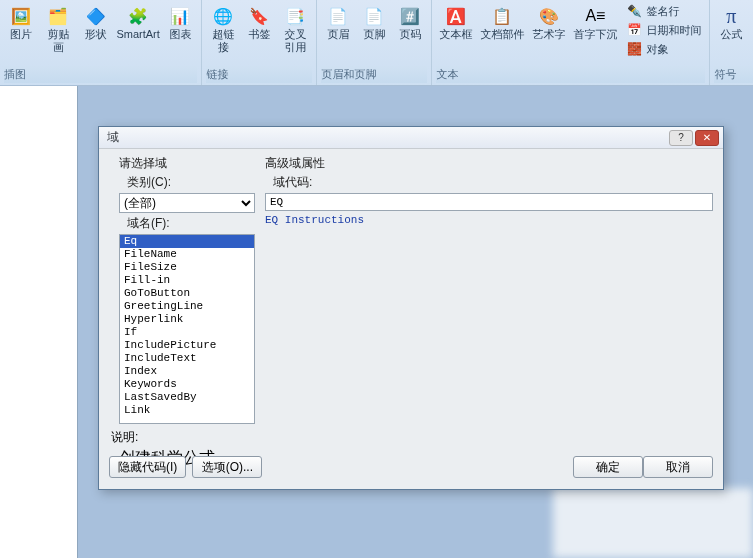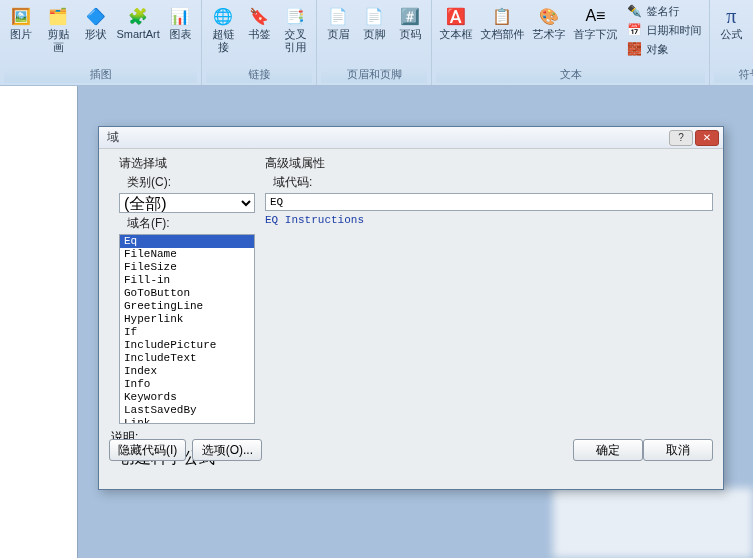--- a/index.html
+++ b/index.html
@@ -33,21 +33,21 @@
   .rib-small { min-width: auto; flex-direction: row; gap: 4px; padding: 1px 4px; }
   .rib-stack { display: flex; flex-direction: column; gap: 1px; }
   .rib-icon {
     width: 24px; height: 24px;
     display: flex; align-items: center; justify-content: center;
     font-size: 16px;
   }
   .rib-icon-sm { width: 16px; height: 16px; font-size: 12px; }
   .rib-label { font-size: 11px; color: #2a3f55; text-align: center; line-height: 13px; }
   .rib-group-label {
-    text-align: center; font-size: 11px; color: #506a84;
+    font-size: 11px; color: #506a84;
     background: linear-gradient(#d0e1f2,#c6dbef);
     padding: 1px 0;
   }
   
   .canvas {
     background: #a8c0dc;
     height: 472px;
     position: relative;
   }
   .page {
@@ -94,21 +94,21 @@
     height: 304px;
   }
   .col-left { width: 160px; padding: 6px 8px 4px 20px; }
   .col-right { flex: 1; padding: 6px 10px 4px 6px; }
   .section-label { font-size: 12px; color: #222; margin-bottom: 2px; }
   .sub-label { font-size: 12px; color: #222; margin: 2px 0; padding-left: 8px; }
   select.combo {
     width: 136px; height: 20px;
     border: 1px solid #9aa6b2;
     background: #fff;
-    font-size: 16px;
+    font-size: 12px;
   }
   .fieldnames-label { }
   .listbox {
     width: 136px; height: 190px;
     border: 1px solid #9aa6b2;
     background: #fff;
     overflow-y: scroll;
     font-family: "Courier New", monospace;
     font-size: 11px;
     margin-top: 2px;
@@ -128,23 +128,23 @@
   }
   .link-txt {
     color: #1a3ca6; font-family: "Courier New", monospace;
     font-size: 11px; 
     margin-top: 3px; display: inline-block;
   }
   .desc { position: absolute; left: 12px; top: 302px; }
   .desc-title { font-size: 12px; }
   .desc-text { font-size: 16px; padding-left: 8px; margin-top: 2px; }
   .dlg-footer {
-    position: absolute; left: 0; right: 0; bottom: 16px;
+    position: absolute; left: 0; right: 0; bottom: 5px;
     height: 34px;
-    display: flex; align-items: flex-start; justify-content: space-between;
+    display: flex; align-items: center; justify-content: space-between;
     padding: 0 10px;
   }
   .footer-left { display: flex; gap: 6px; }
   .footer-right { display: flex; }
   button.dlg-btn {
     min-width: 70px; height: 22px;
     background: linear-gradient(#fefefe,#e4e8ec);
     border: 1px solid #8d99a6;
     border-radius: 3px;
     font-size: 12px;
@@ -298,21 +298,20 @@
           <div class="listbox-item">FileName</div>
           <div class="listbox-item">FileSize</div>
           <div class="listbox-item">Fill-in</div>
           <div class="listbox-item">GoToButton</div>
           <div class="listbox-item">GreetingLine</div>
           <div class="listbox-item">Hyperlink</div>
           <div class="listbox-item">If</div>
           <div class="listbox-item">IncludePicture</div>
           <div class="listbox-item">IncludeText</div>
           <div class="listbox-item">Index</div>
-          <div class="listbox-item">Info</div>
           <div class="listbox-item">Keywords</div>
           <div class="listbox-item">LastSavedBy</div>
           <div class="listbox-item">Link</div>
         </div>
     </div>
 
     <div class="col-right">
       <div class="section-label">高级域属性</div>
       <div class="sub-label">域代码:</div>
       <input class="textfield" value="EQ" style="">

